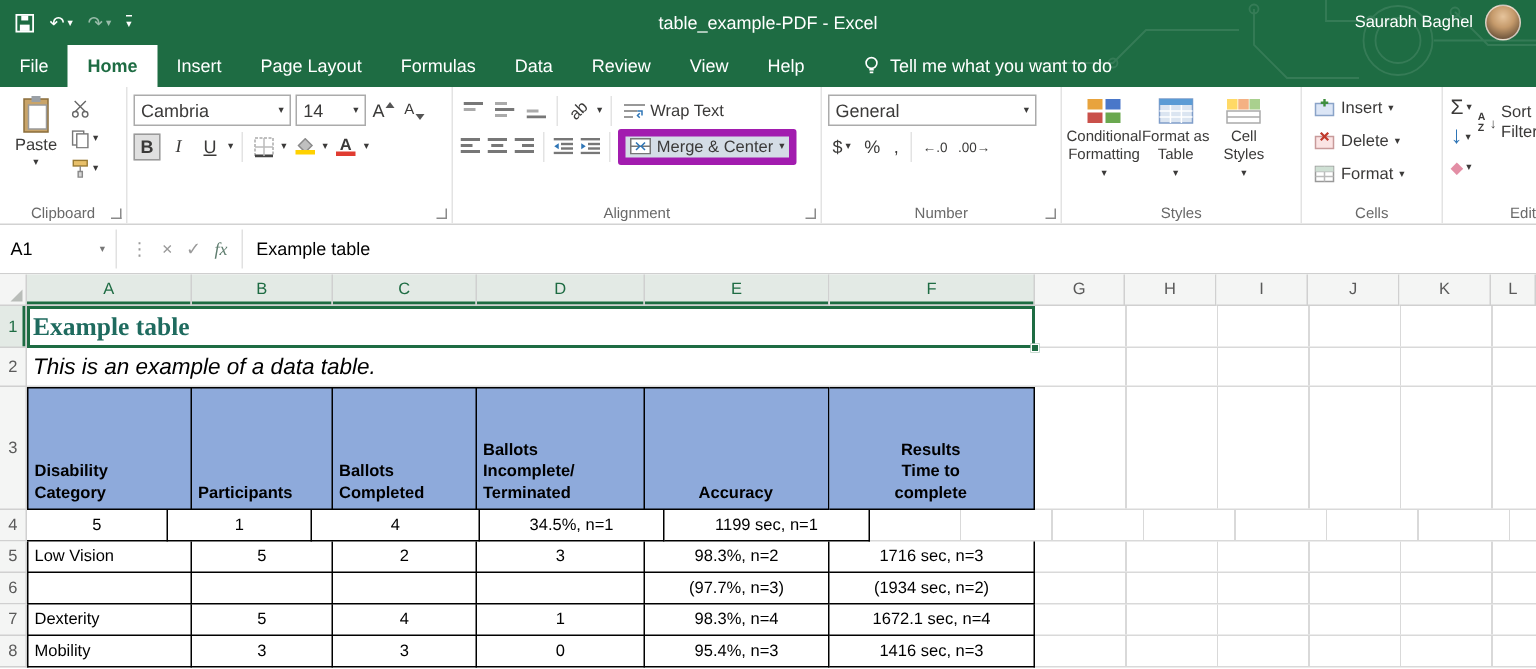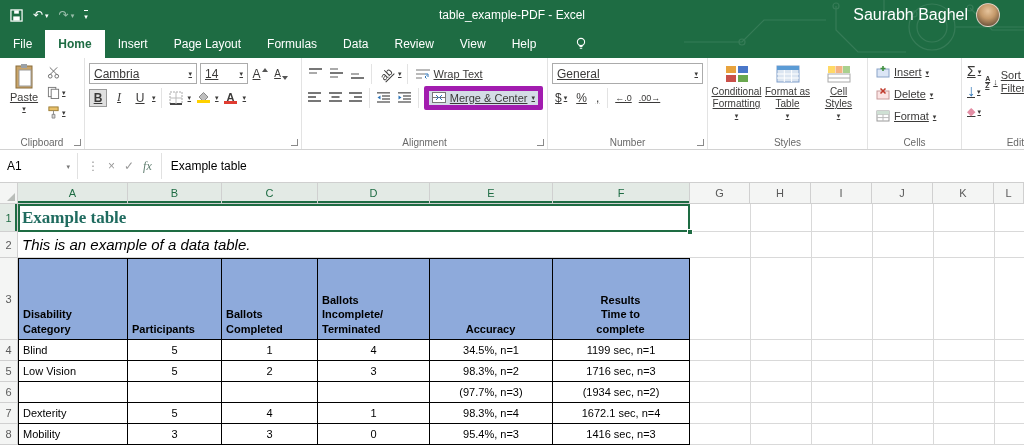--- a/index.html
+++ b/index.html
@@ -10,33 +10,33 @@
   
   .green { position:relative; height:58px; background:#1e6c43; color:#fff; }
   .deco { position:absolute; right:0; top:0; pointer-events:none; }
   .titlebar { position:relative; height:30px; display:flex; align-items:center; z-index:1; }
   .qat { display:flex; align-items:center; gap:10px; padding-left:10px; font-size:12px; }
   .qicon { display:flex; align-items:center; gap:2px; line-height:1; }
   .dim { opacity:.55; }
   .chev { font-size:7px; line-height:1; color:inherit; }
   .qcust { border-top:1px solid #fff; padding-top:2px; font-size:7px; }
   .win-title { position:absolute; left:0; right:0; text-align:center; font-size:12px; pointer-events:none; }
-  .account { margin-left:auto; display:flex; align-items:center; gap:8px; font-size:16px; padding-right:24px; z-index:2;justify-content:space-between; }
+  .account { margin-left:auto; display:flex; align-items:center; gap:8px; font-size:11px; padding-right:10px; z-index:2;justify-content:space-between; }
   .avatar { width:24px; height:24px; border-radius:50%;
             background: radial-gradient(circle at 50% 32%, #e6c49c 0%, #c59a6b 40%, #7b5f43 75%, #51402c 100%);
             border:1px solid rgba(255,255,255,.65); }
 
   .tabbar { position:relative; height:28px; display:flex; align-items:stretch; font-size:12px; z-index:1; }
   .tab { display:flex; align-items:center; padding:0 13px; }
   .tab.active { background:#fff; color:#1e6c43; font-weight:700; }
   .tellme { display:flex; align-items:center; gap:6px; margin-left:26px; font-size:12px; }
 
   
   .ribbon { height:92px; background:#fff; border-bottom:1px solid #d2d2d2; display:flex; overflow:hidden; color:#3b3a39; }
-  .grp { position:relative; flex:none; border-right:1px solid #e3e3e3; padding:3px 3px 15px 3px;text-decoration:underline; }
+  .grp { position:relative; flex:none; border-right:1px solid #e3e3e3; padding:3px 15px 15px 3px; }
   .grp-label { position:absolute; bottom:1px; left:0; right:0; text-align:center; font-size:10px; color:#696969; }
   .launcher { position:absolute; right:3px; bottom:3px; width:7px; height:7px;
               border-right:1px solid #8a8a8a; border-bottom:1px solid #8a8a8a; }
   .rrow { display:flex; align-items:center; gap:3px; height:23px; margin:1px 1px; }
   .combo { display:flex; align-items:center; justify-content:space-between; border:1px solid #ababab;
            background:#fff; height:21px; font-size:12px; padding:0 4px; gap:4px; }
   .fbtn { width:18px; height:18px; display:flex; align-items:center; justify-content:center; font-size:12px; }
   .boldbox { font-weight:700; background:#e0e0e0; border:1px solid #9a9a9a; }
   .ital { font-style:italic; font-family:"Liberation Serif", serif; }
   .und { text-decoration:underline; }
@@ -161,20 +161,21 @@
       <div class="tab">Formulas</div>
       <div class="tab">Data</div>
       <div class="tab">Review</div>
       <div class="tab">View</div>
       <div class="tab">Help</div>
       <div class="tellme">
         <svg width="12" height="14" viewBox="0 0 12 14">
             <circle cx="6" cy="5" r="3.6" fill="none" stroke="#fff" stroke-width="1.1"></circle>
             <path d="M4.5 9.5 h3 M4.8 11.2 h2.4" stroke="#fff" stroke-width="1.1"></path>
           </svg>
+        <span>Tell me what you want to do</span>
       </div>
     </div>
   </div>
 
   <div class="ribbon">
 
     <div class="grp" style="width:85px">
       <div style="display:flex">
         <div class="paste">
           <svg width="22" height="26" viewBox="0 0 22 26">
@@ -537,21 +538,20 @@
 Terminated</div>
       <div class="th ctr w-e">Accuracy</div>
       <div class="th ctr w-f">Results
 Time to
 complete</div>
       <div class="gridfill"></div>
     </div>
 
     <div class="row hrd">
       <div class="rh">4</div>
-      <div class="td first w-a">Blind</div>
       <div class="td ctr w-b">5</div>
       <div class="td ctr w-c">1</div>
       <div class="td ctr w-d">4</div>
       <div class="td ctr w-e">34.5%, n=1</div>
       <div class="td ctr w-f">1199 sec, n=1</div>
       <div class="gridfill"></div>
     </div>
 
     <div class="row hrd">
       <div class="rh">5</div>

